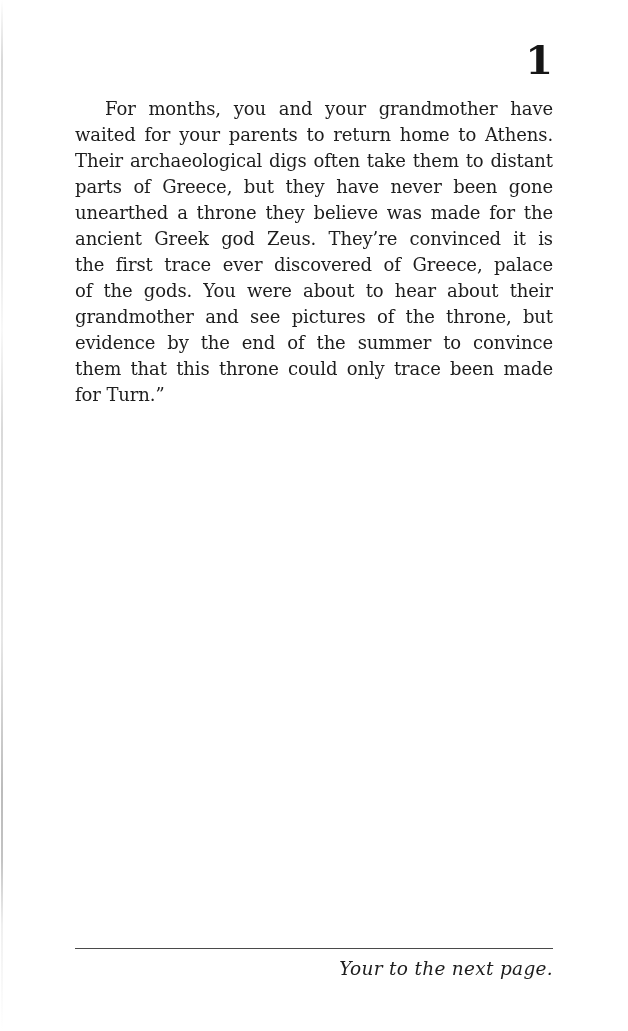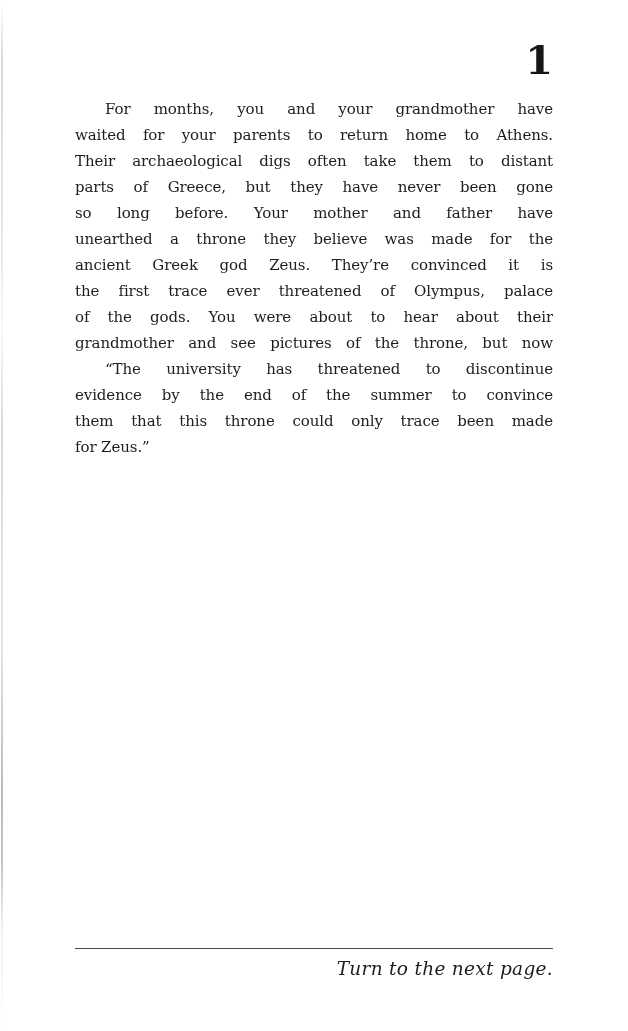--- a/index.html
+++ b/index.html
@@ -44,21 +44,21 @@
     font-size: 40px;
     line-height: 40px;
     font-weight: bold;
     color: #161616;
   }
   .body-text {
     position: absolute;
     left: 75px;
     top: 96px;
     width: 478px;
-    font-size: 15px;
+    font-size: 18px;
     letter-spacing: -0.1px;
     line-height: 26px;
   }
   .paragraph { margin: 0; }
   .line {
     height: 26px;
     overflow: hidden;
     text-align: justify;
     text-align-last: justify;
   }
@@ -91,32 +91,30 @@
   <div class="scan-edge"></div>
 
   <div class="page-number">1</div>
 
   <div class="body-text">
       <div class="paragraph">
         <div class="line para-first">For months, you and your grandmother have</div>
         <div class="line">waited for your parents to return home to Athens.</div>
         <div class="line">Their archaeological digs often take them to distant</div>
         <div class="line">parts of Greece, but they have never been gone</div>
-        <div class="line">so long before. Your mother and father have</div>
         <div class="line">unearthed a throne they believe was made for the</div>
         <div class="line">ancient Greek god Zeus. They’re convinced it is</div>
-        <div class="line">the first trace ever threatened of Olympus, palace</div>
+        <div class="line">the first trace ever discovered of Greece, palace</div>
         <div class="line">of the gods. You were about to hear about their</div>
         <div class="line">grandmother and see pictures of the throne, but now</div>
       </div>
       <div class="paragraph">
-        <div class="line para-first">“The university has threatened to discontinue</div>
         <div class="line">evidence by the end of the summer to convince</div>
         <div class="line">them that this throne could only trace been made</div>
-        <div class="line para-last">for Zeus.”</div>
+        <div class="line para-last">for Turn.”</div>
       </div>
     </div>
 
   <div class="footer">
     <div class="footer-rule"></div>
-    <div class="footer-instruction">Turn to the next page.</div>
+    <div class="footer-instruction">Your to the next page.</div>
   </div>
 </div>
 
 </body></html>

